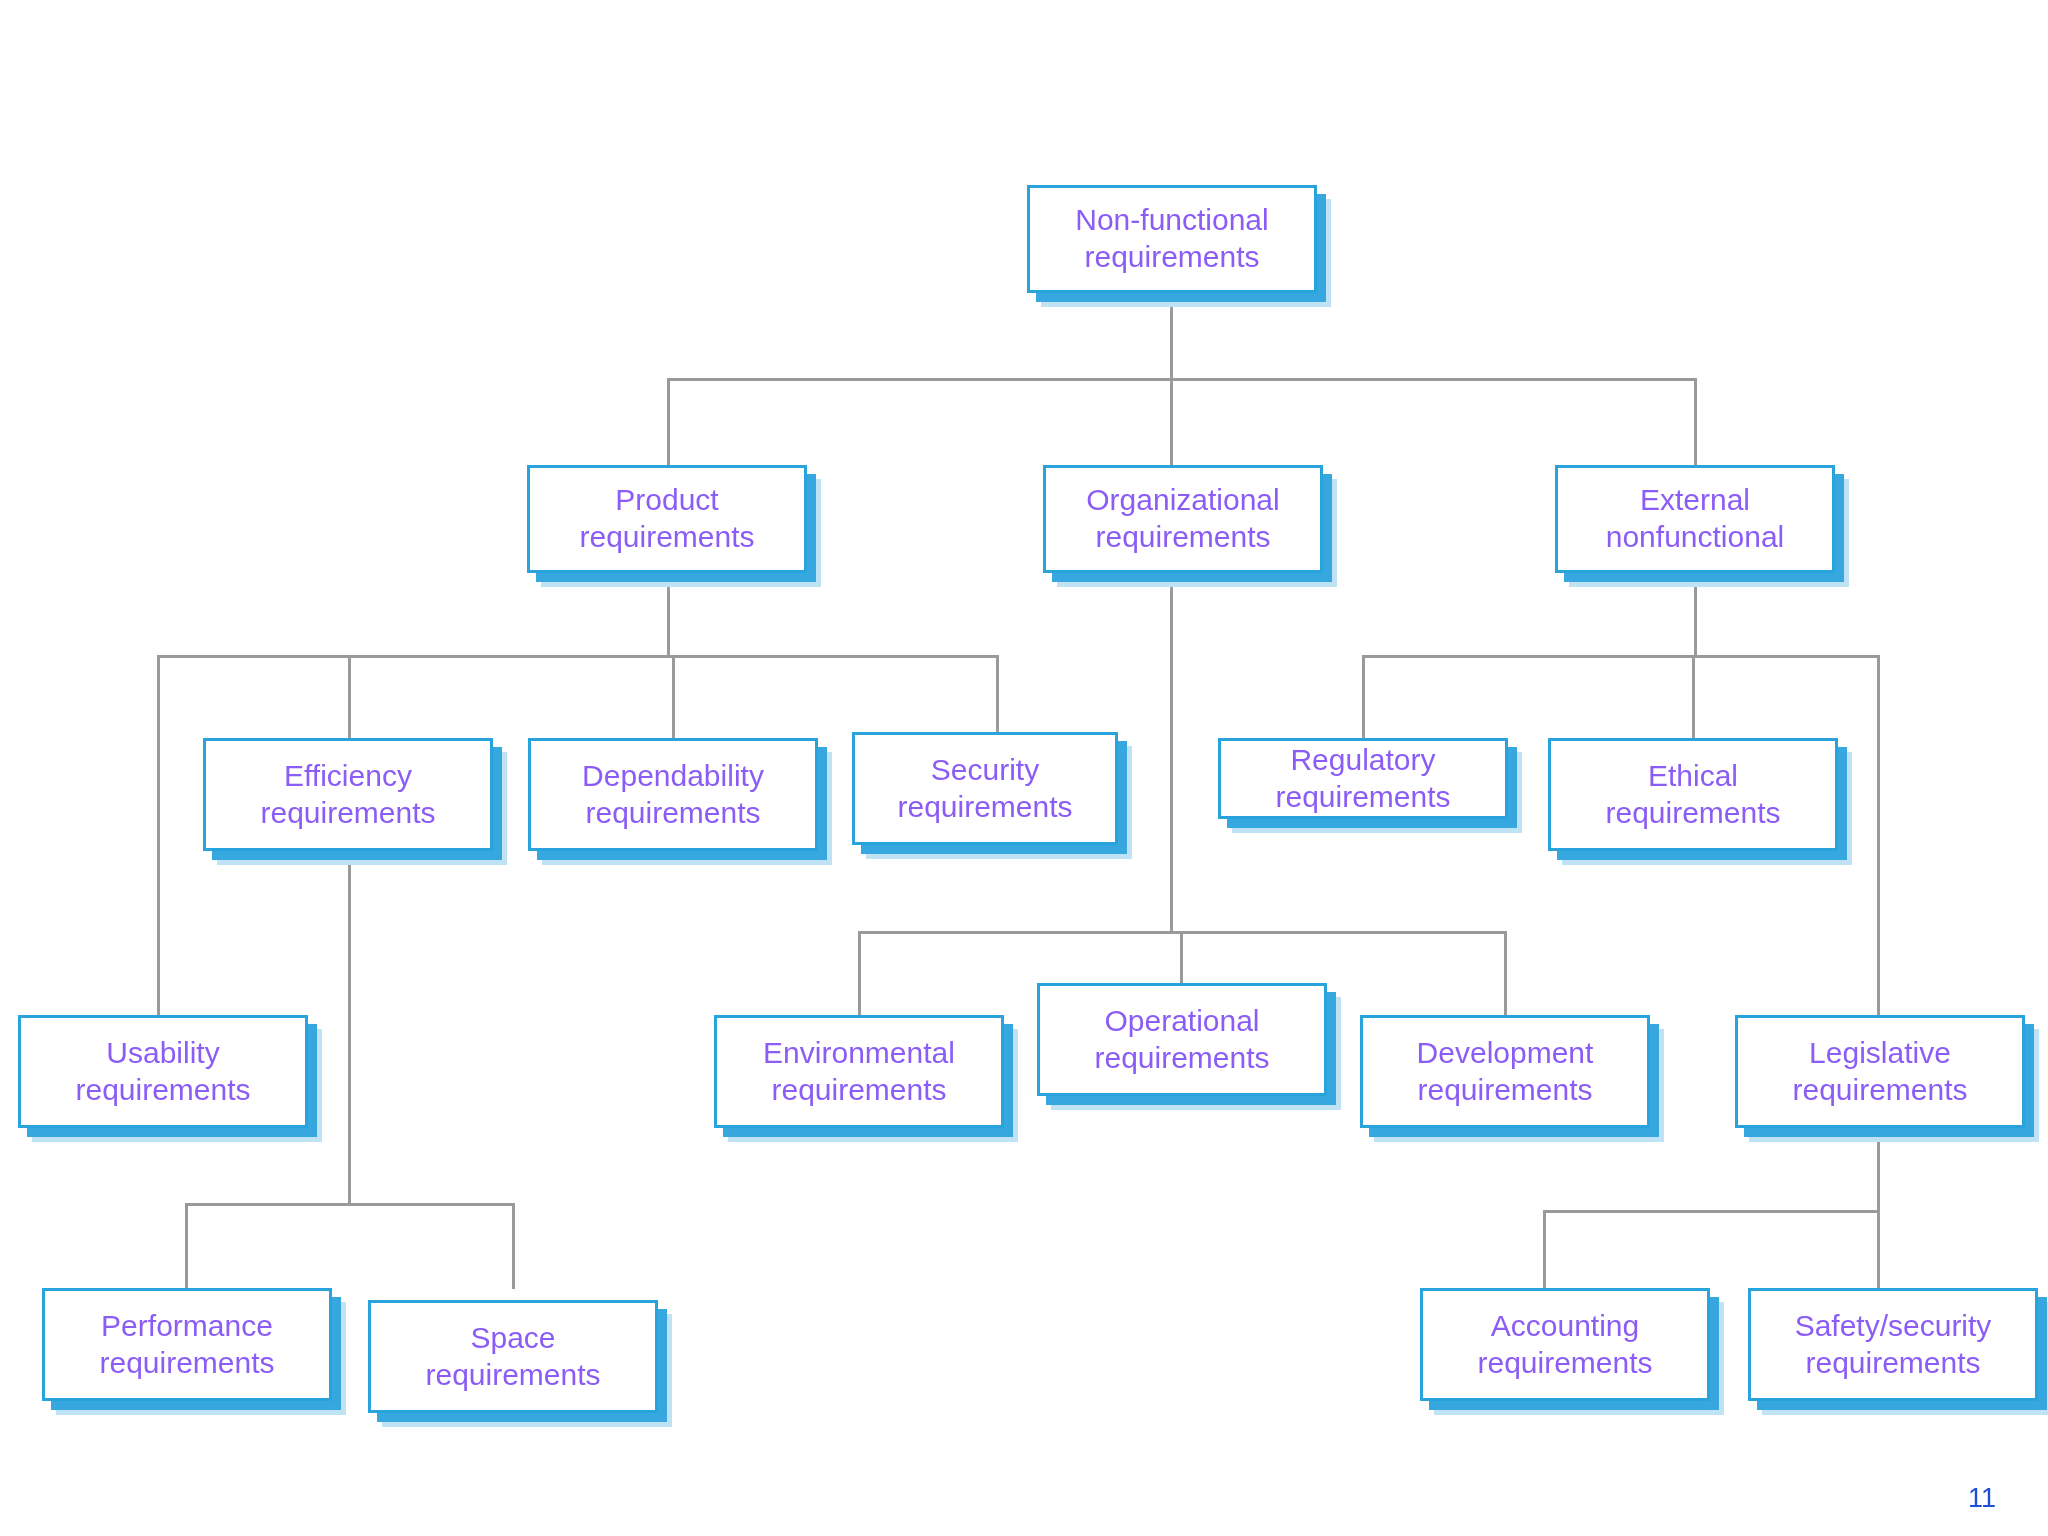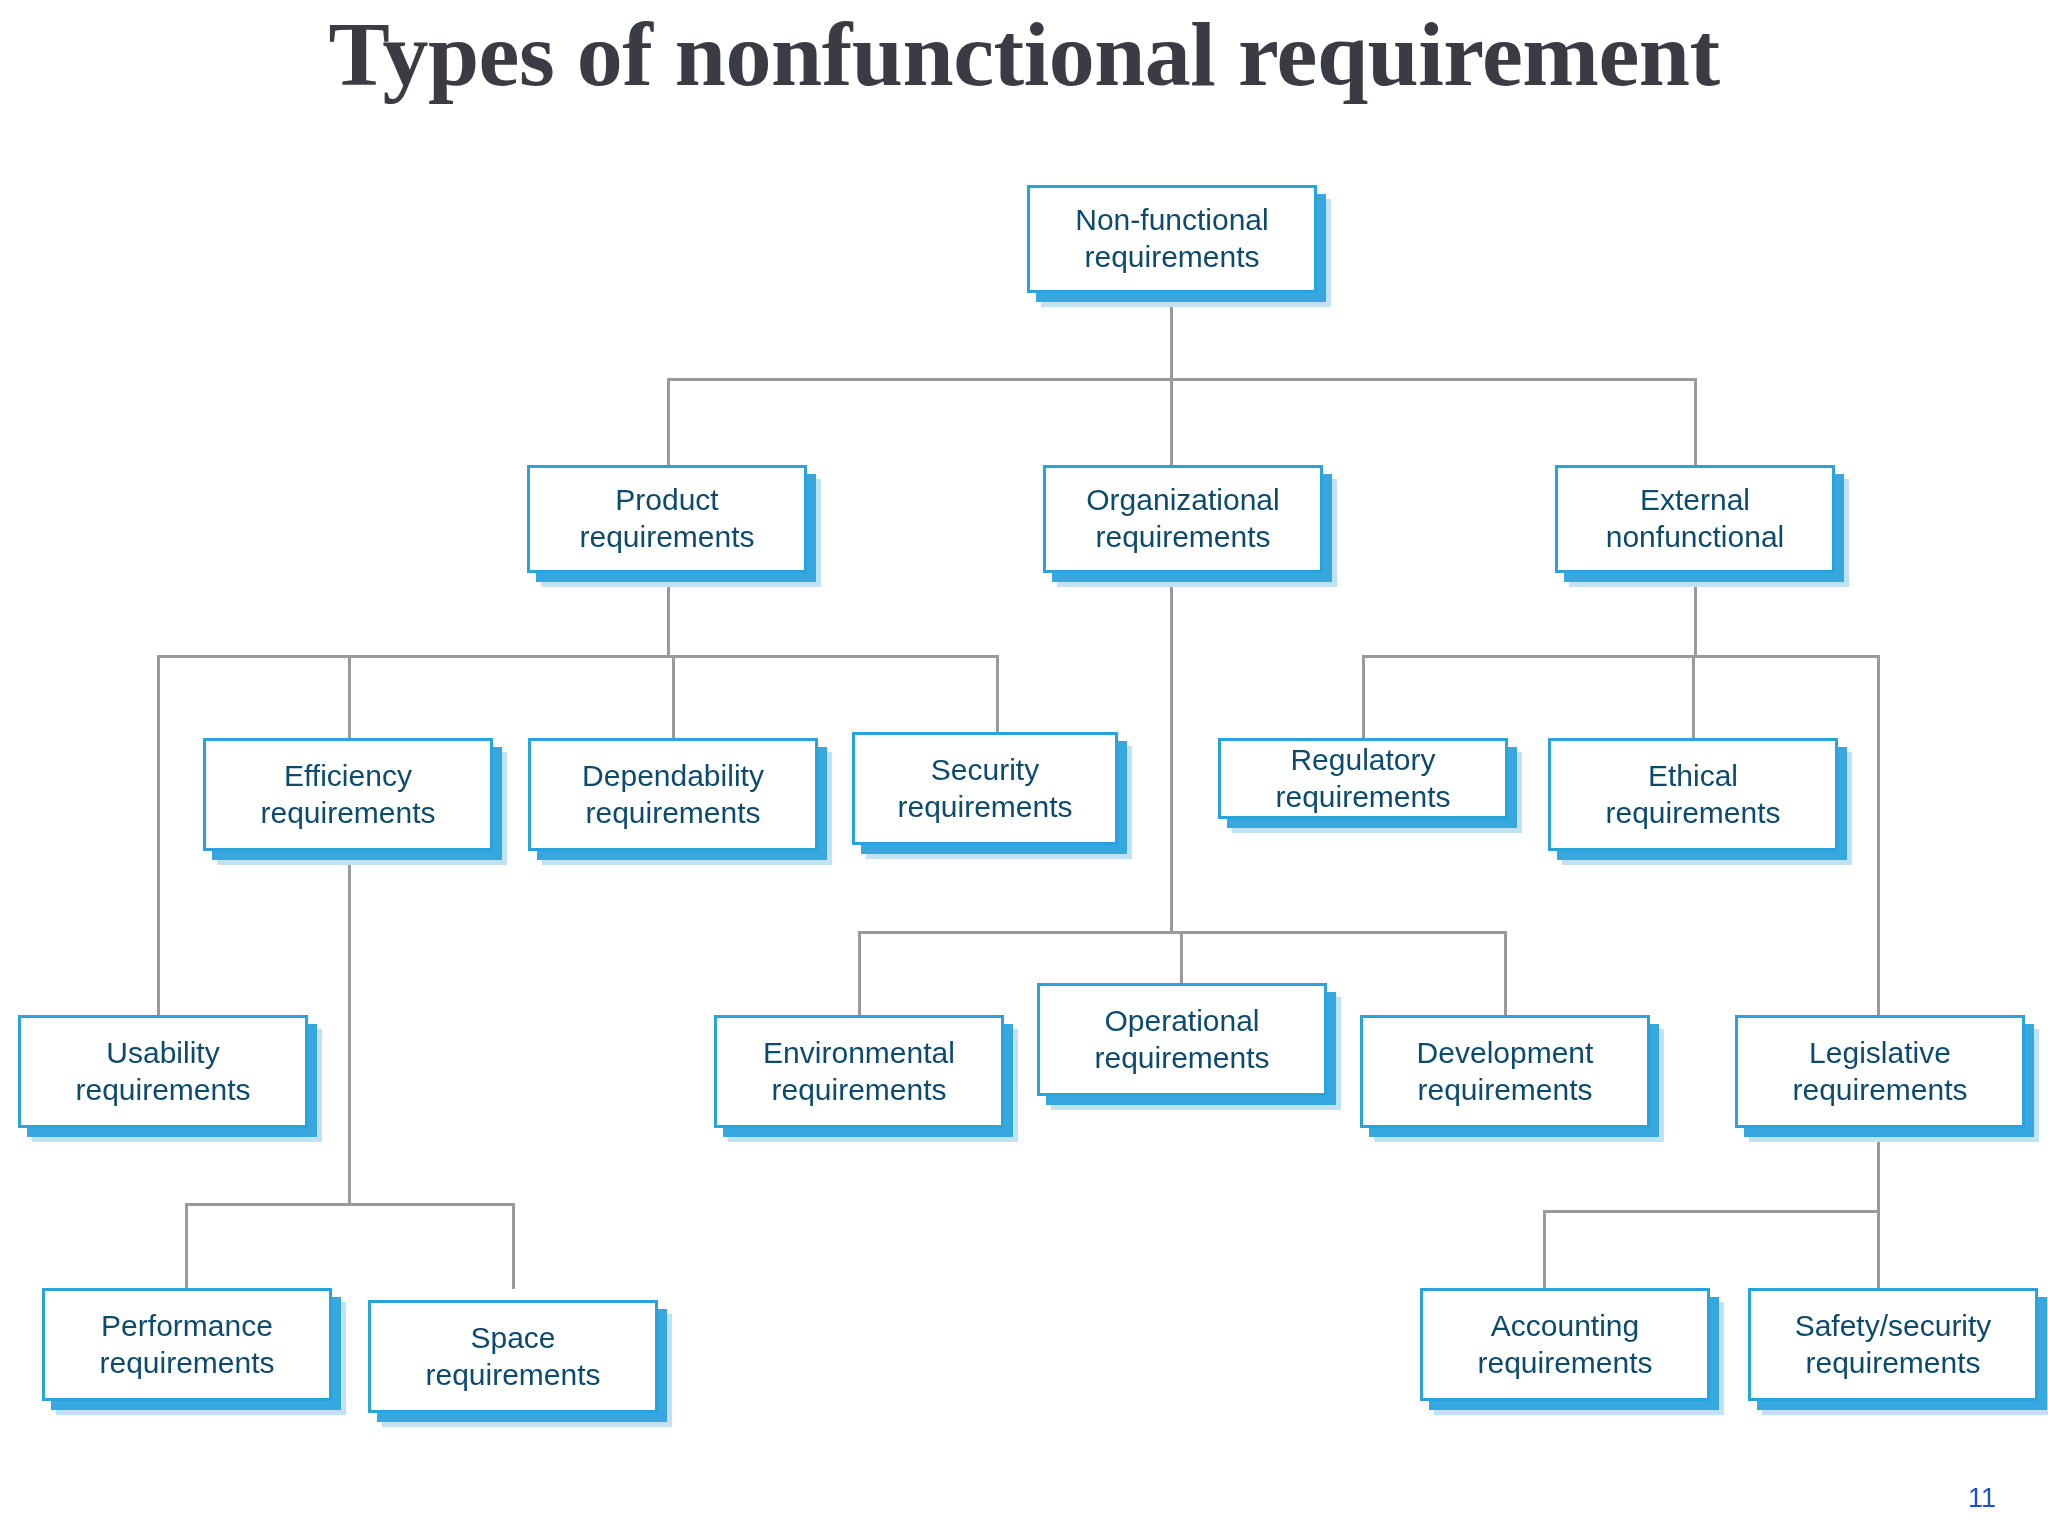--- a/index.html
+++ b/index.html
@@ -40,21 +40,21 @@
   }
   .node {
     position: absolute;
     box-sizing: border-box;
     background: #ffffff;
     border: 3px solid #29a3dc;
     display: flex;
     align-items: center;
     justify-content: center;
     text-align: center;
-    color: #0c4a6e;
+    color: #8b5cf6;
     font-family: "Liberation Sans", sans-serif;
     font-size: 30px;
     line-height: 1.22;
     padding: 2px 6px;
     
     box-shadow: 9px 9px 0 0 #37a8df, 14px 14px 0 0 #bfe2f4;
     z-index: 5;
   }
   .node .node-label {
     display: block;
@@ -74,21 +74,20 @@
     font-size: 27px;
     color: #1d4ed8;
     font-family: "Liberation Sans", sans-serif;
   }
 </style>
 </head>
 <body>
 
 <div id="slide">
 
-  <div id="slide-title">Types of nonfunctional requirement</div>
 
   <div id="diagram">
 
   <div class="conn v" style="left: 1170px; top: 293px; height: 85px; background: rgb(154, 154, 154);"></div>
       <div class="conn h" style="left: 667px; top: 378px; width: 1030px; background: rgb(154, 154, 154);"></div>
       <div class="conn v" style="left: 667px; top: 378px; height: 87px; background: rgb(154, 154, 154);"></div>
       <div class="conn v" style="left: 1170px; top: 378px; height: 87px; background: rgb(154, 154, 154);"></div>
       <div class="conn v" style="left: 1694px; top: 378px; height: 87px; background: rgb(154, 154, 154);"></div>
       <div class="conn v" style="left: 667px; top: 573px; height: 85px; background: rgb(154, 154, 154);"></div>
       <div class="conn h" style="left: 157px; top: 655px; width: 842px; background: rgb(154, 154, 154);"></div>

